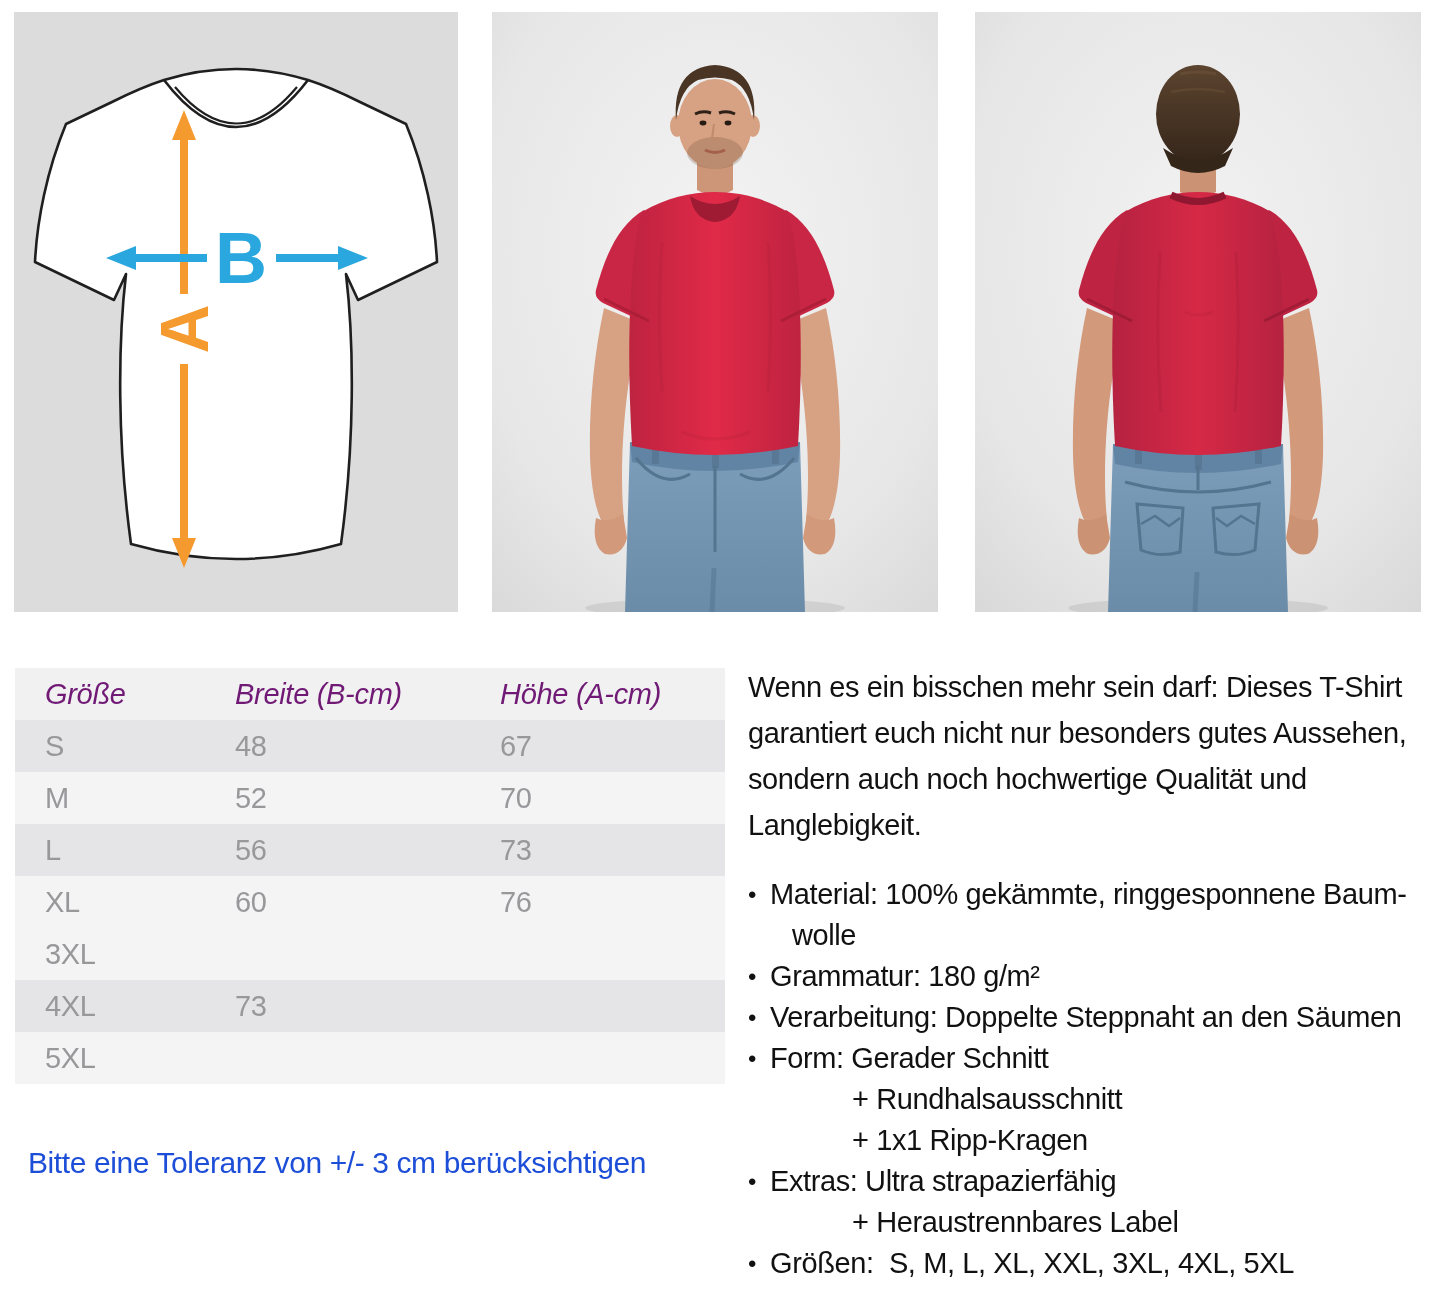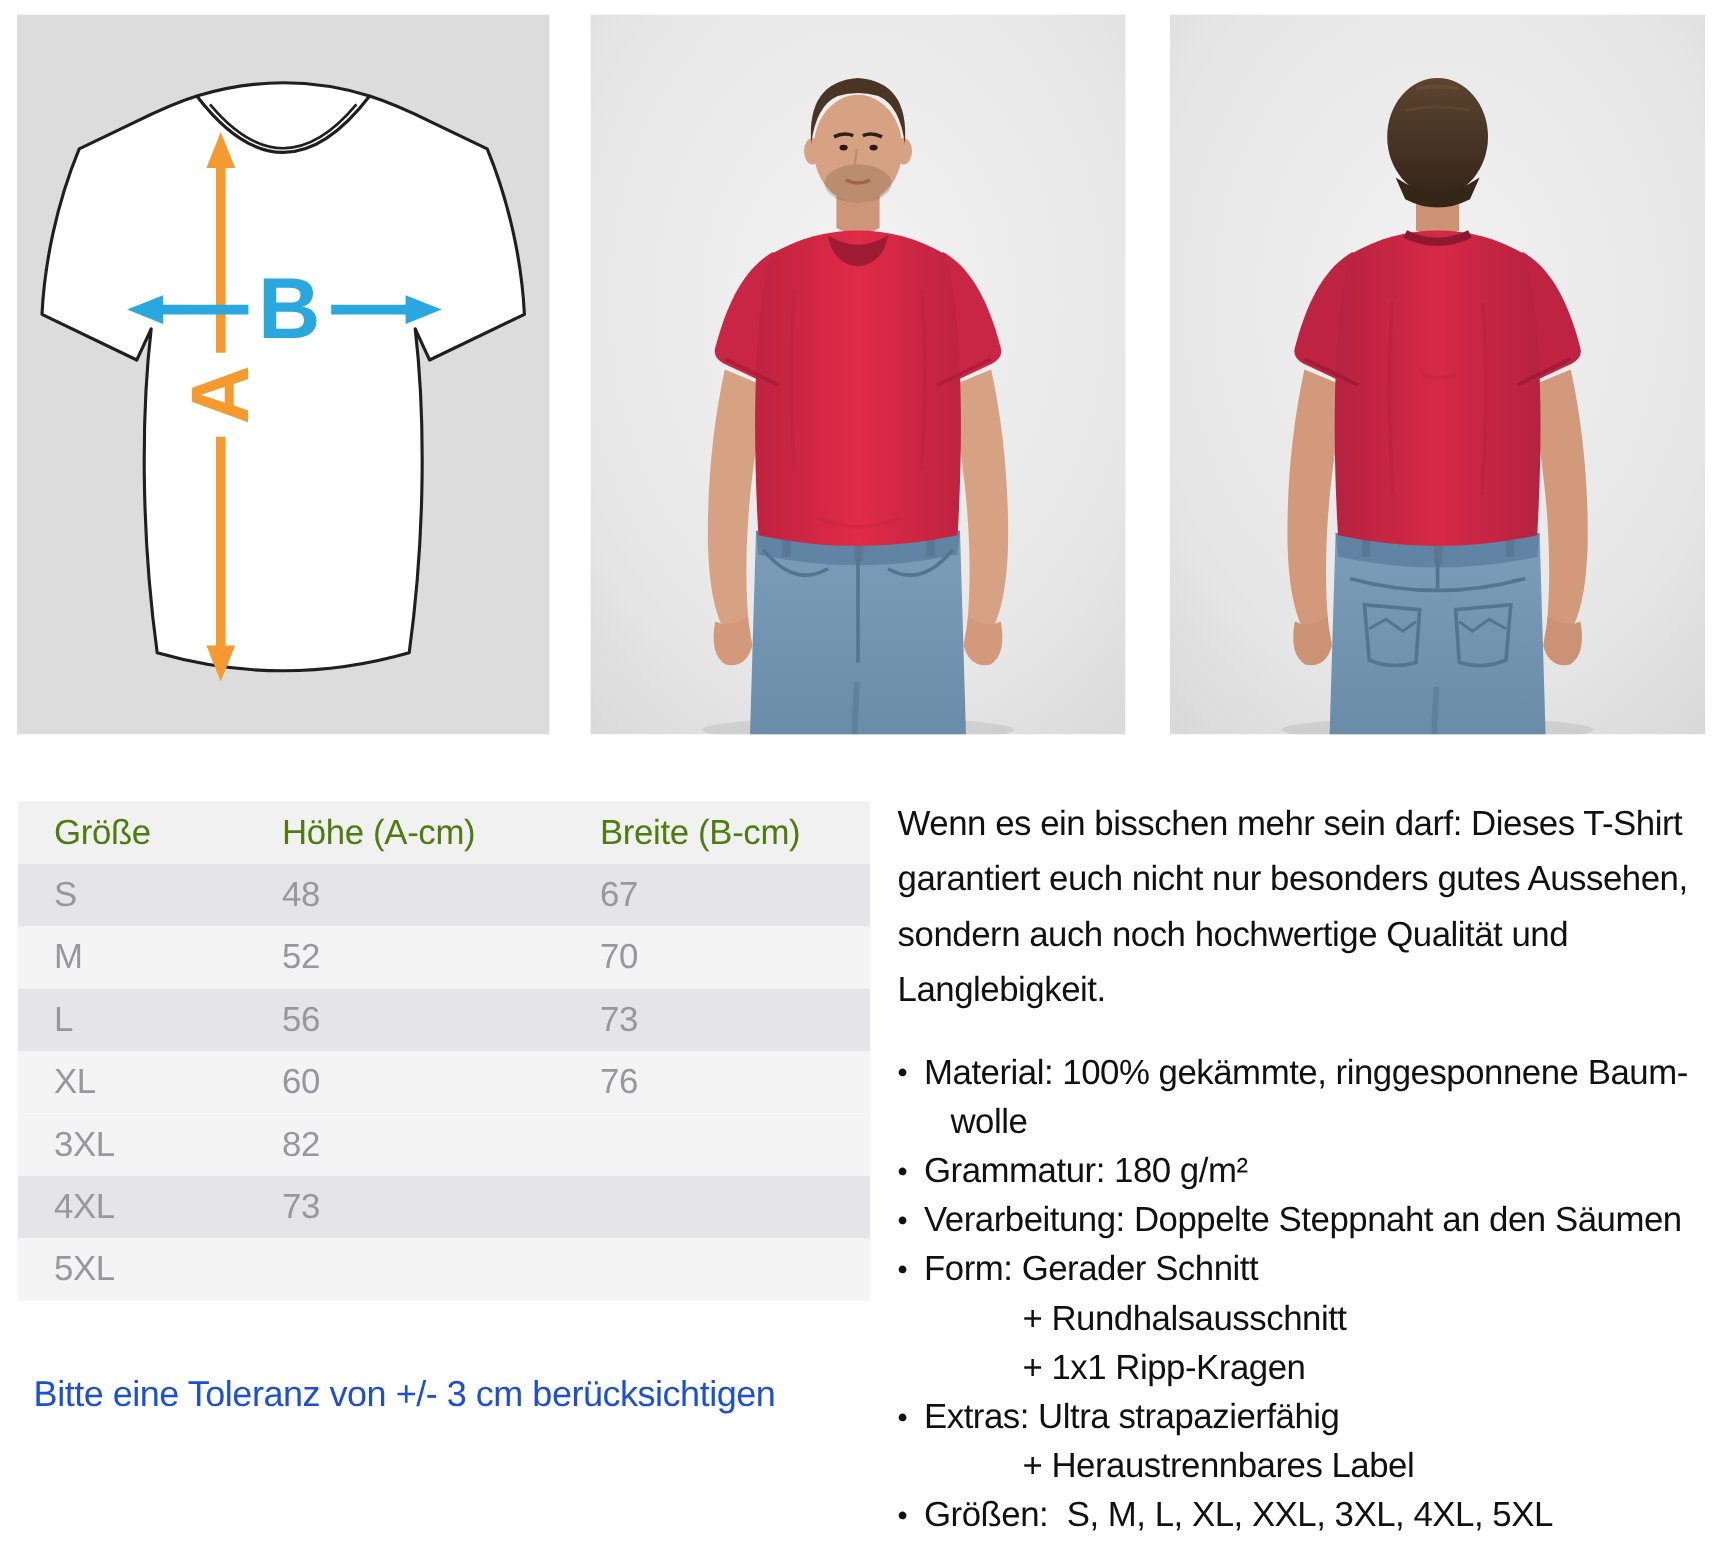--- a/index.html
+++ b/index.html
@@ -9,21 +9,21 @@
   }
   .panel{position:absolute;top:12px;height:600px;}
   .panel svg{display:block;}
   #panel-diagram{left:14px;width:444px;}
   #panel-front{left:492px;width:446px;}
   #panel-back{left:975px;width:446px;}
 
   
   .size-table{position:absolute;left:15px;top:668px;width:710px;font-size:29px;color:#98989b;letter-spacing:-0.3px;}
   .trow{display:grid;grid-template-columns:190px 265px auto;align-items:center;height:52px;padding-left:30px;}
-  .trow.head{background:#f1f1f2;color:#4d7c0f;}
+  .trow.head{background:#f1f1f2;color:#701a75;font-style:italic;}
   .trow.odd{background:#e5e5e7;}
   .trow.even{background:#f4f4f5;}
 
   
   .tolerance{position:absolute;left:28px;top:1146px;font-size:30px;color:#1d4ed8;letter-spacing:-0.4px;white-space:nowrap;}
   .model-info{position:absolute;left:28px;top:1192px;font-size:30px;color:#111;letter-spacing:-0.4px;line-height:49px;white-space:pre;}
 
   
   .description{position:absolute;left:748px;top:664px;width:692px;font-size:29px;color:#111;letter-spacing:-0.4px;}
   .para-line{line-height:46px;white-space:pre;}
@@ -187,22 +187,22 @@
       <path d="M196,183 Q223,196 250,183" fill="none" stroke="#8F1830" stroke-width="7"></path>
       <path d="M185,240 Q180,320 186,400" stroke="#7d1328" stroke-width="3" fill="none" opacity="0.12"></path>
       <path d="M261,240 Q266,320 260,400" stroke="#7d1328" stroke-width="3" fill="none" opacity="0.12"></path>
       <path d="M210,300 Q223,306 238,300" stroke="#7d1328" stroke-width="3" fill="none" opacity="0.1"></path>
     </svg>
   </div>
 
   <div class="size-table">
     <div class="trow head">
       <span>Größe</span>
+      <span>Breite (B-cm)</span>
       <span>Höhe (A-cm)</span>
-      <span>Breite (B-cm)</span>
     </div>
     <div class="trow odd">
       <span>S</span>
       <span>48</span>
       <span>67</span>
     </div>
     <div class="trow even">
       <span>M</span>
       <span>52</span>
       <span>70</span>
@@ -212,21 +212,20 @@
       <span>56</span>
       <span>73</span>
     </div>
     <div class="trow even">
       <span>XL</span>
       <span>60</span>
       <span>76</span>
     </div>
     <div class="trow even">
       <span>3XL</span>
-      <span>82</span>
     </div>
     <div class="trow odd">
       <span>4XL</span>
       <span>73</span>
     </div>
     <div class="trow even">
       <span>5XL</span>
     </div>
   </div>
 

